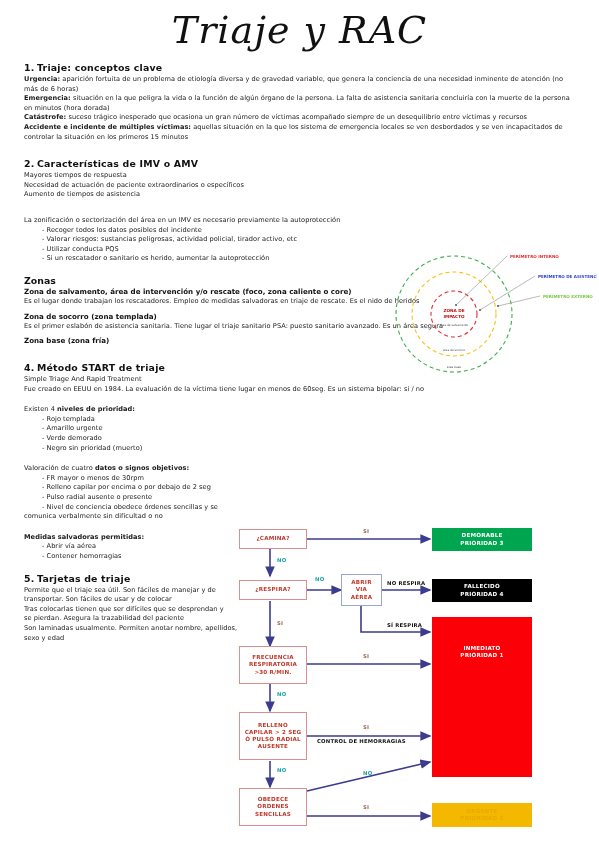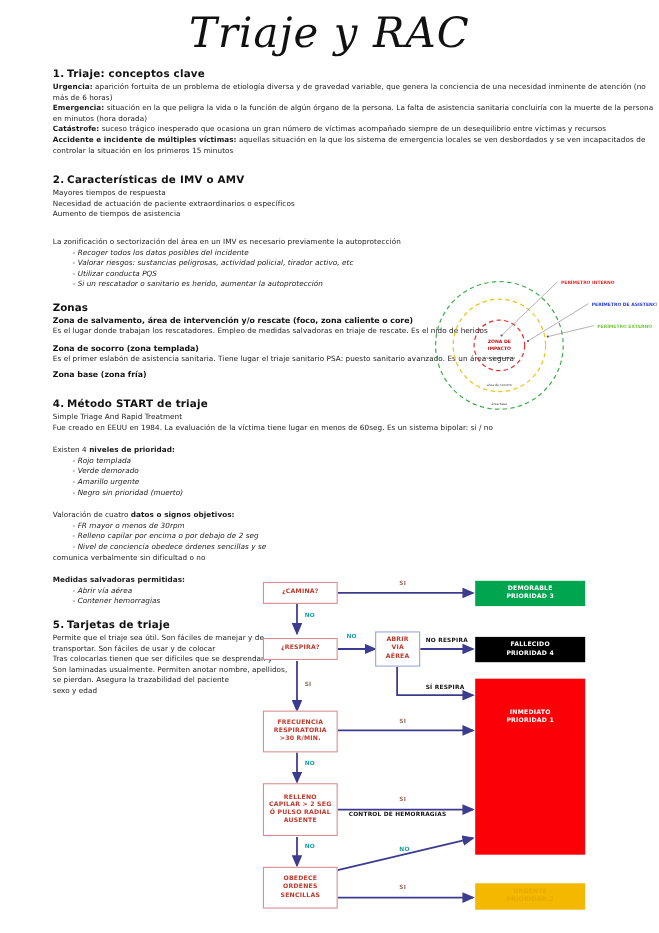--- a/index.html
+++ b/index.html
@@ -28,38 +28,37 @@
     letter-spacing: 1px;
     color: #111;
     font-weight: 400;
   }
 
   
   .col-left {
     position: absolute;
     left: 24px; top: 62px;
     width: 552px;
-    margin-left: 24px;
   }
   .sec-h {
     font-size: 9.4px;
     font-weight: bold;
     color: #111;
     letter-spacing: 0.2px;
     margin-bottom: 2px;
   }
   .sec-h .num { display: inline-block; min-width: 13px; }
   .p {
     font-size: 6.6px;
     line-height: 9.6px;
     color: #1a1a1a;
     letter-spacing: 0.05px;
   }
   .p b { font-weight: bold; }
-  .p.indent { padding-left: 18px; font-style: italic; }
+  .p.indent { padding-left: 18px; }
   .gap-s { height: 5px; }
   .gap-m { height: 11px; }
   .gap-l { height: 16px; }
   .sub-h {
     font-size: 9.4px;
     font-weight: bold;
     color: #111;
     margin-bottom: 1px;
   }
   .sub-h2 {
@@ -172,48 +171,49 @@
     <div class="sec-h">
       <span class="num">4.</span><span>Método START de triaje</span>
     </div>
     <div class="p">Simple Triage And Rapid Treatment</div>
     <div class="p">Fue creado en EEUU en 1984. La evaluación de la víctima tiene lugar en menos de 60seg. Es un sistema bipolar: si / no</div>
 
     <div class="gap-m"></div>
 
     <div class="p narrow"><span>Existen 4 </span><b>niveles de prioridad:</b></div>
     <div class="p indent narrow">- Rojo templada</div>
+    <div class="p indent narrow">- Amarillo urgente</div>
     <div class="p indent narrow">- Verde demorado</div>
-    <div class="p indent narrow">- Amarillo urgente</div>
     <div class="p indent narrow">- Negro sin prioridad (muerto)</div>
 
     <div class="gap-m"></div>
 
     <div class="p narrow"><span>Valoración de cuatro </span><b>datos o signos objetivos:</b></div>
     <div class="p indent narrow">- FR mayor o menos de 30rpm</div>
     <div class="p indent narrow">- Relleno capilar por encima o por debajo de 2 seg</div>
+    <div class="p indent narrow">- Pulso radial ausente o presente</div>
     <div class="p indent narrow">- Nivel de conciencia obedece órdenes sencillas y se</div>
     <div class="p narrow">comunica verbalmente sin dificultad o no</div>
 
     <div class="gap-m"></div>
 
     <div class="p narrow"><b>Medidas salvadoras permitidas:</b></div>
     <div class="p indent narrow">- Abrir vía aérea</div>
     <div class="p indent narrow">- Contener hemorragias</div>
 
     <div class="gap-m"></div>
 
     <div class="sec-h">
       <span class="num">5.</span><span>Tarjetas de triaje</span>
     </div>
     <div class="p narrow">Permite que el triaje sea útil. Son fáciles de manejar y de</div>
     <div class="p narrow">transportar. Son fáciles de usar y de colocar</div>
     <div class="p narrow">Tras colocarlas tienen que ser difíciles que se desprendan y</div>
+    <div class="p narrow">se pierdan. Asegura la trazabilidad del paciente</div>
     <div class="p narrow">Son laminadas usualmente. Permiten anotar nombre, apellidos,</div>
-    <div class="p narrow">se pierdan. Asegura la trazabilidad del paciente</div>
     <div class="p narrow">sexo y edad</div>
   </div>
 
   <div class="zone-diagram">
     <svg width="205" height="128" viewBox="0 0 205 128">
 
       <circle cx="62" cy="66" r="58" fill="none" stroke="#3faf4a" stroke-width="1.1" stroke-dasharray="4 3"></circle>
 
       <circle cx="62" cy="66" r="42" fill="none" stroke="#f2c316" stroke-width="1.1" stroke-dasharray="4 3"></circle>
 

